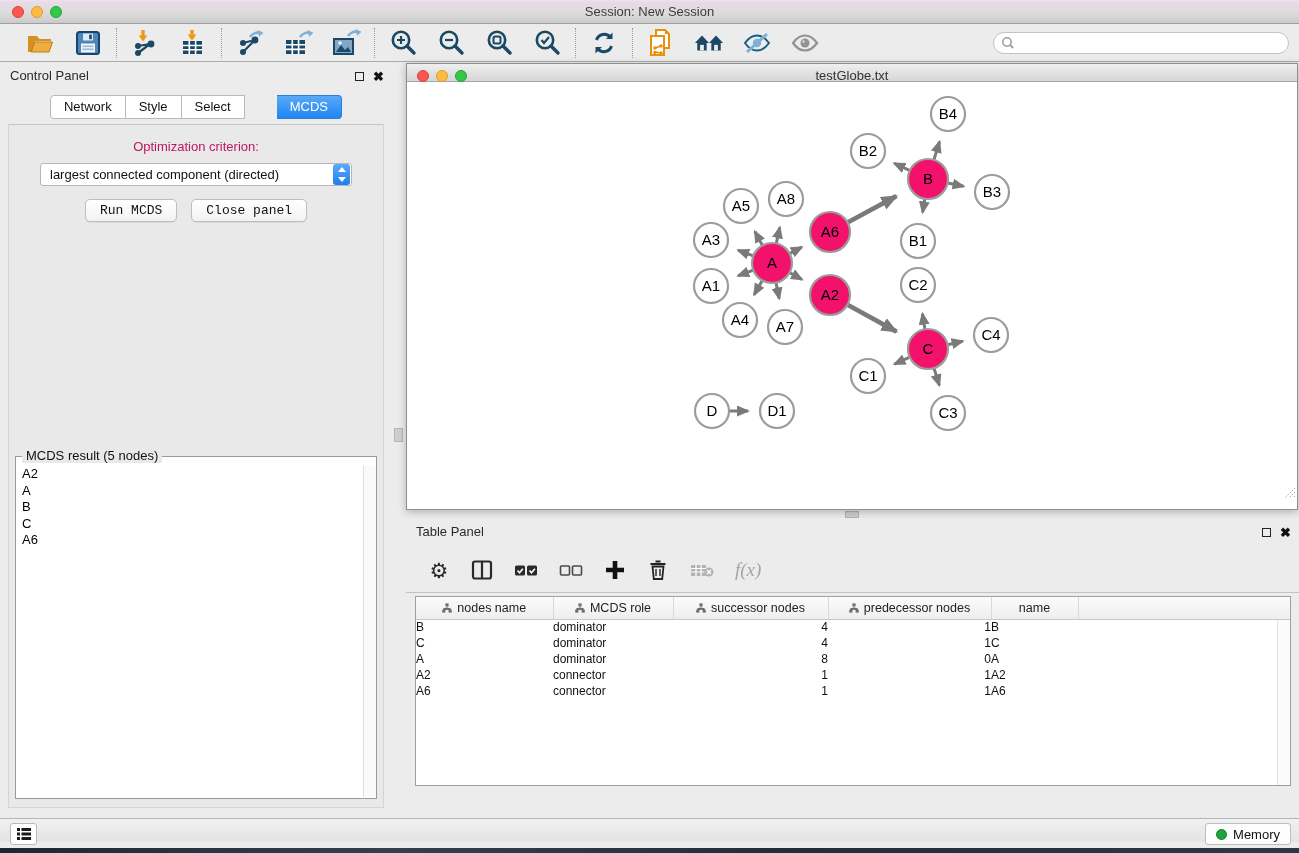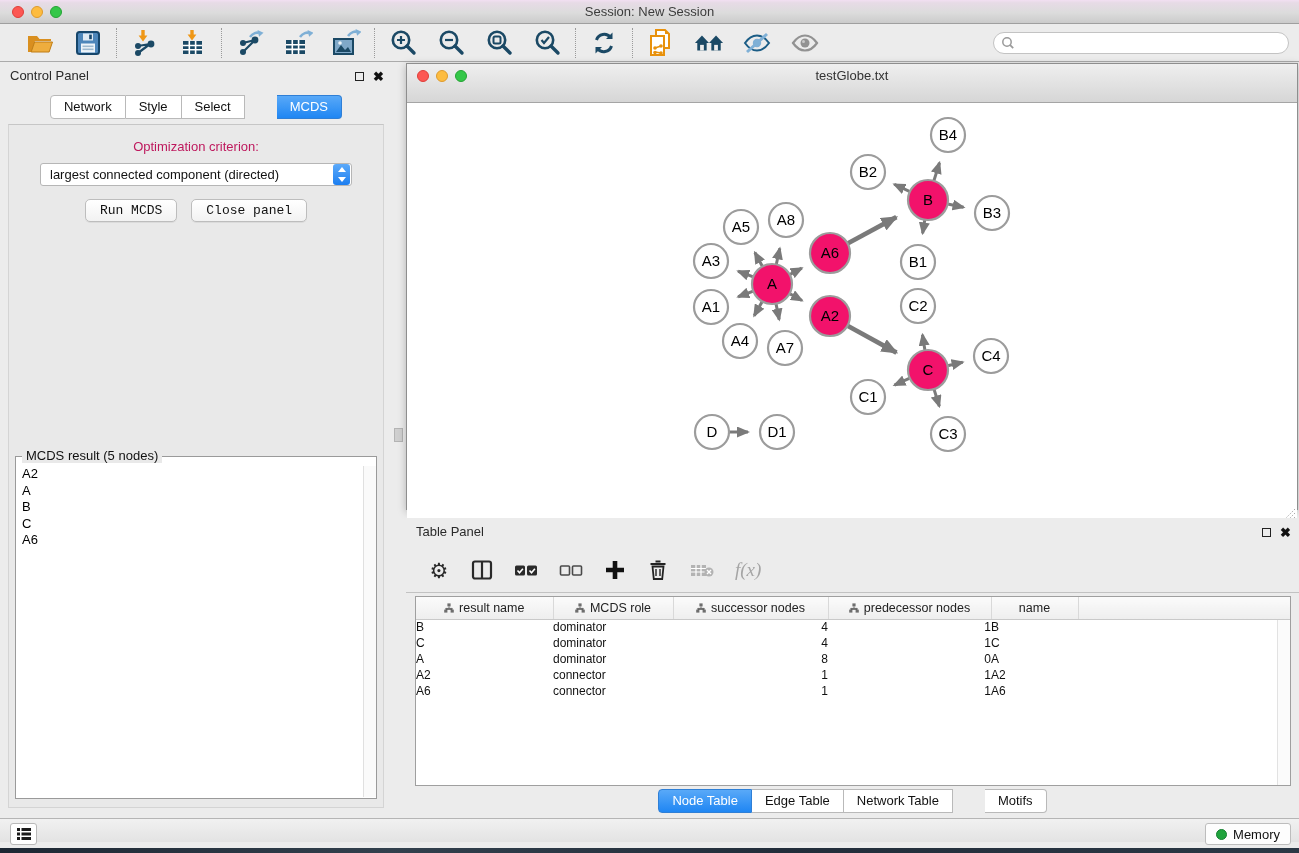--- a/index.html
+++ b/index.html
@@ -88,21 +88,21 @@
   }
   .result-list { position:absolute; left:1px; top:9px; bottom:1px; right:14px; overflow:hidden; }
   .result-item { font-size:13px; line-height:16.5px; padding-left:5px; color:#000; }
   .result-scroll { position:absolute; top:9px; bottom:1px; right:0; width:13px; background:#fafafa; border-left:1px solid #e0e0e0; }
   
   .net-window {
     position:absolute; left:406px; top:63px; width:892px; height:447px;
     background:#fff; border:1px solid #8e8e8e; box-shadow:0 2px 8px rgba(0,0,0,0.25);
   }
   .net-titlebar {
-    position:relative; height:39px; background:linear-gradient(#efefef,#d6d6d6);
+    position:relative; height:18px; background:linear-gradient(#efefef,#d6d6d6);
     border-bottom:1px solid #a5a5a5; text-align:center; line-height:24px; font-size:13px; color:#333;
   }
   .net-titlebar .lights { top:6px; left:10px; }
   .net-canvas { position:relative; width:100%; height:421px; background:#fff; overflow:hidden; }
   .resize-grip { position:absolute; right:1px; bottom:1px; }
   
   .table-panel { position:absolute; left:406px; top:518px; width:893px; height:300px; background:#ececec; }
   .tp-toolbar {
     position:absolute; left:0; right:0; top:30px; height:45px;
     border-bottom:1px solid #c2c2c2; display:flex; align-items:center; gap:21px; padding-left:22px;
@@ -542,21 +542,21 @@
             <tr id="tbl-head-row">
               <th><svg class="hicon" width="10" height="10" viewBox="0 0 10 10">
                   <g fill="#6e6e6e">
                     <rect x="3.4" y="0.4" width="3.2" height="3"></rect>
                     <rect x="0.2" y="6.6" width="3.2" height="3"></rect>
                     <rect x="6.6" y="6.6" width="3.2" height="3"></rect>
                   </g>
                   <g stroke="#6e6e6e" stroke-width="1">
                     <path d="M5 3.4v2M1.8 6.6V5.4h6.4v1.2"></path>
                   </g>
-                </svg><span>result name</span></th>
+                </svg><span>nodes name</span></th>
               <th><svg class="hicon" width="10" height="10" viewBox="0 0 10 10">
                   <g fill="#6e6e6e">
                     <rect x="3.4" y="0.4" width="3.2" height="3"></rect>
                     <rect x="0.2" y="6.6" width="3.2" height="3"></rect>
                     <rect x="6.6" y="6.6" width="3.2" height="3"></rect>
                   </g>
                   <g stroke="#6e6e6e" stroke-width="1">
                     <path d="M5 3.4v2M1.8 6.6V5.4h6.4v1.2"></path>
                   </g>
                 </svg><span>MCDS role</span></th>
@@ -622,26 +622,20 @@
               <td class="c1">connector</td>
               <td class="c2">1</td>
               <td class="c3">1</td>
               <td class="c4">A6</td>
               <td></td>
             </tr>
           </tbody>
       </table>
       <div class="tbl-scroll"></div>
     </div>
-    <div class="tp-tabs">
-        <div class="tab active">Node Table</div>
-        <div class="tab">Edge Table</div>
-        <div class="tab">Network Table</div>
-        <div class="tab">Motifs</div>
-      </div>
   </div>
 
   <div class="statusbar">
     <div class="list-btn">
       <svg width="16" height="14" viewBox="0 0 16 14">
         <g fill="#1b1b1b">
             <rect x="1" y="1" width="3" height="3"></rect>
             <rect x="5.5" y="1" width="9.5" height="3"></rect>
             <rect x="1" y="5.5" width="3" height="3"></rect>
             <rect x="5.5" y="5.5" width="9.5" height="3"></rect>

